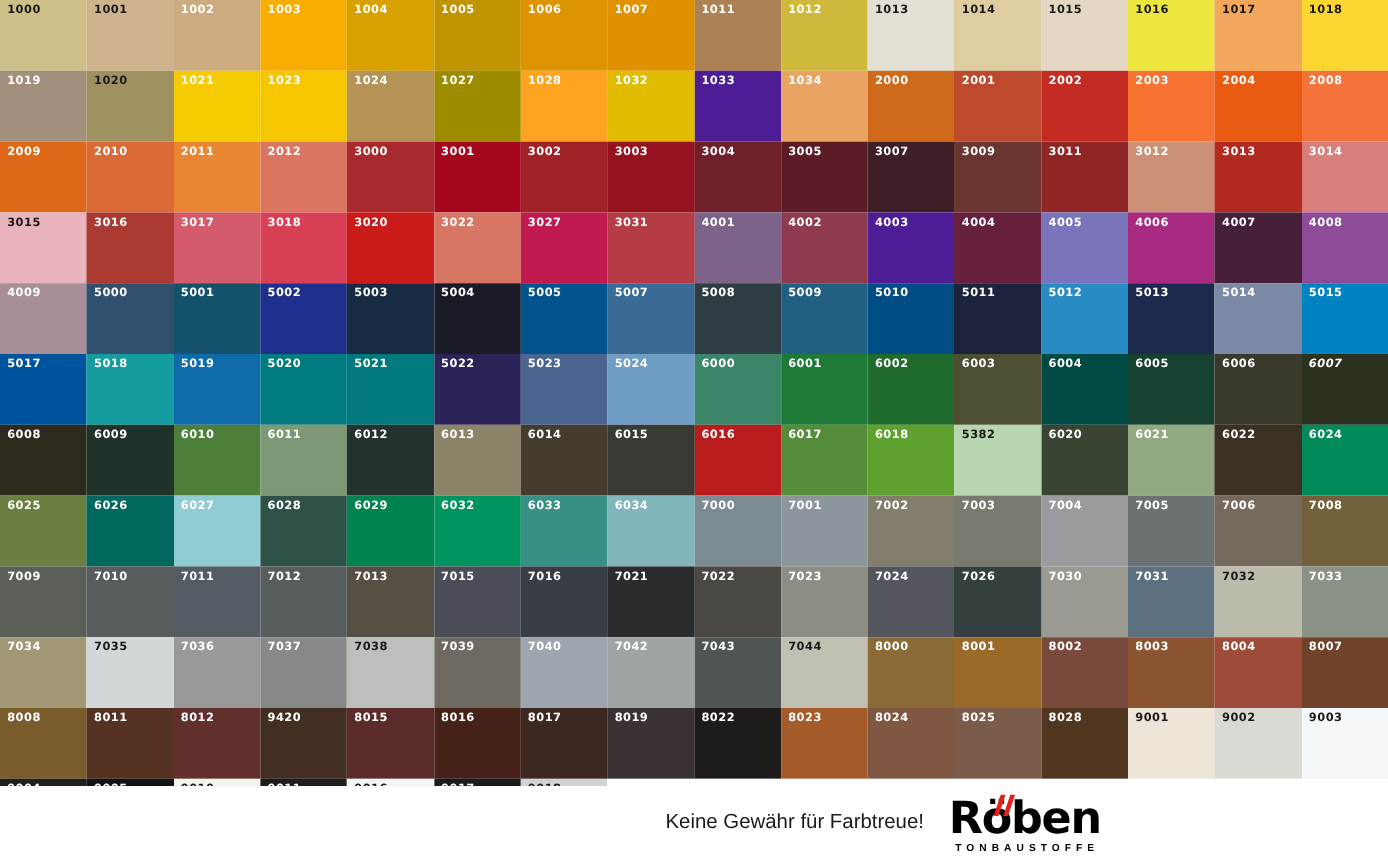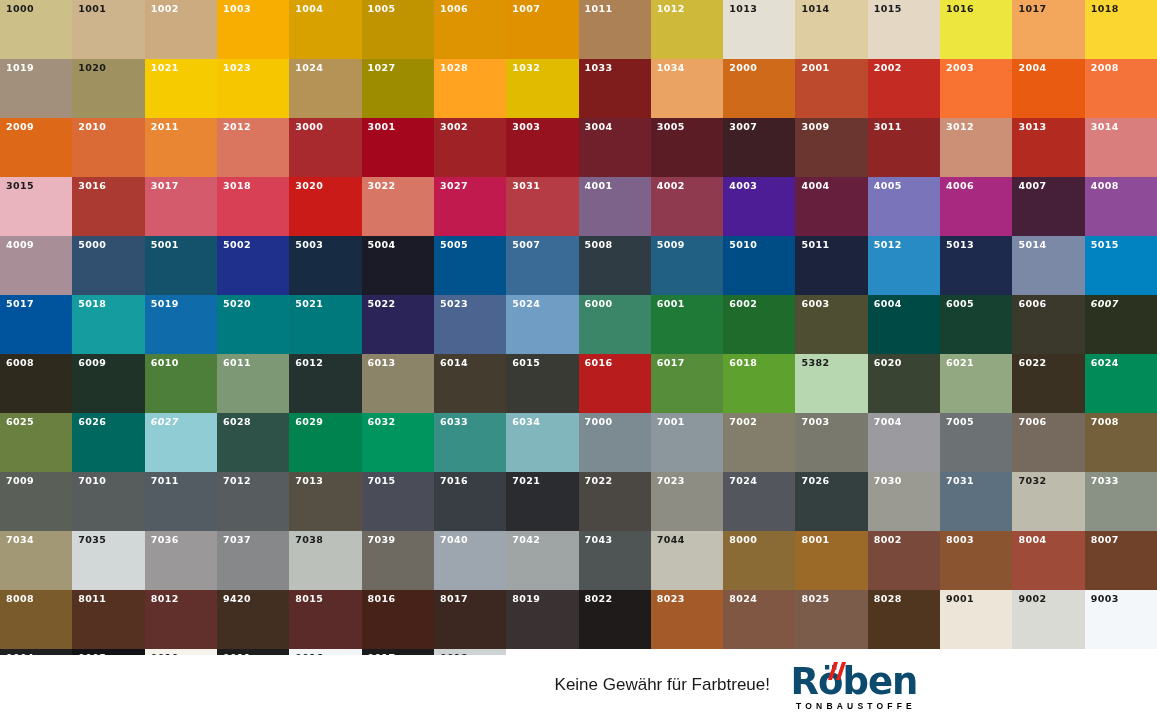--- a/index.html
+++ b/index.html
@@ -74,21 +74,21 @@
     display: flex;
     flex-direction: column;
     justify-content: flex-end;
     align-items: center;
   }
   .logo-wordmark {
     position: relative;
     font-family: "DejaVu Sans", "Liberation Sans", sans-serif;
     font-size: 37px;
     font-weight: bold;
-    color: #0c4a6e;
+    color: #000000;
     line-height: 0.95;
     letter-spacing: -1px;
   }
   .logo-umlaut {
     position: absolute;
     top: -2px;
     left: 31px;
     width: 26px;
     height: 18px;
     pointer-events: none;
@@ -174,21 +174,21 @@
       </div>
       <div class="swatch" style="background: rgb(158, 140, 0);">
         <span class="swatch-label lbl-light">1027</span>
       </div>
       <div class="swatch" style="background: rgb(255, 163, 32);">
         <span class="swatch-label lbl-light">1028</span>
       </div>
       <div class="swatch" style="background: rgb(224, 187, 0);">
         <span class="swatch-label lbl-light">1032</span>
       </div>
-      <div class="swatch" style="background: #7f1d1d;">
+      <div class="swatch" style="background: #4c1d95;">
         <span class="swatch-label lbl-light">1033</span>
       </div>
       <div class="swatch" style="background: rgb(235, 163, 100);">
         <span class="swatch-label lbl-light">1034</span>
       </div>
       <div class="swatch" style="background: rgb(208, 106, 27);">
         <span class="swatch-label lbl-light">2000</span>
       </div>
       <div class="swatch" style="background: rgb(189, 74, 44);">
         <span class="swatch-label lbl-light">2001</span>
@@ -444,21 +444,21 @@
       </div>
       <div class="swatch" style="background: rgb(0, 139, 88);">
         <span class="swatch-label lbl-light">6024</span>
       </div>
       <div class="swatch" style="background: rgb(106, 128, 64);">
         <span class="swatch-label lbl-light">6025</span>
       </div>
       <div class="swatch" style="background: rgb(0, 104, 94);">
         <span class="swatch-label lbl-light">6026</span>
       </div>
-      <div class="swatch" style="background: rgb(143, 204, 212); font-style: italic;">
+      <div class="swatch" style="background: rgb(143, 204, 212);">
         <span class="swatch-label lbl-light">6027</span>
       </div>
       <div class="swatch" style="background: rgb(46, 82, 72);">
         <span class="swatch-label lbl-light">6028</span>
       </div>
       <div class="swatch" style="background: rgb(0, 131, 78);">
         <span class="swatch-label lbl-light">6029</span>
       </div>
       <div class="swatch" style="background: rgb(0, 149, 94);">
         <span class="swatch-label lbl-light">6032</span>

